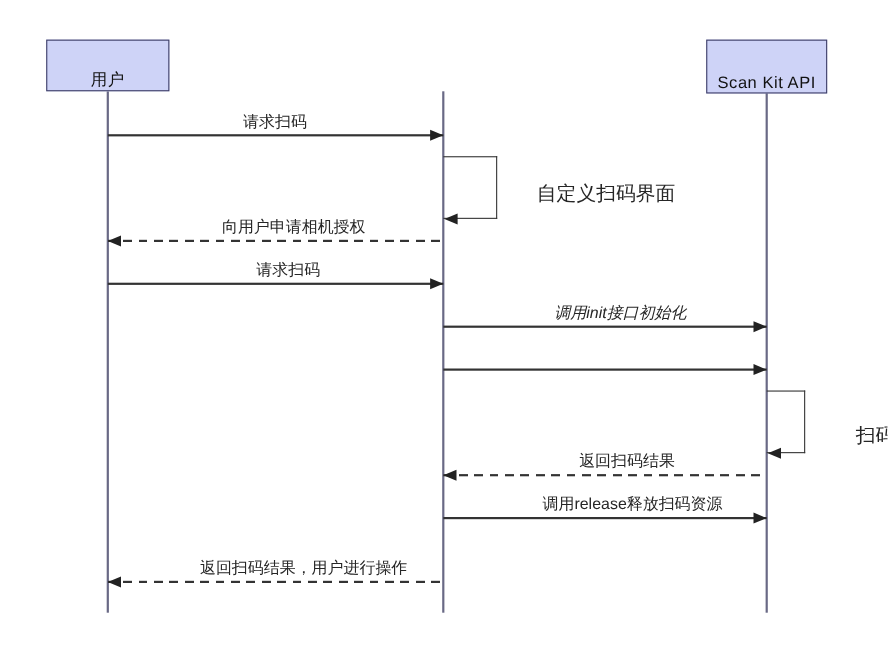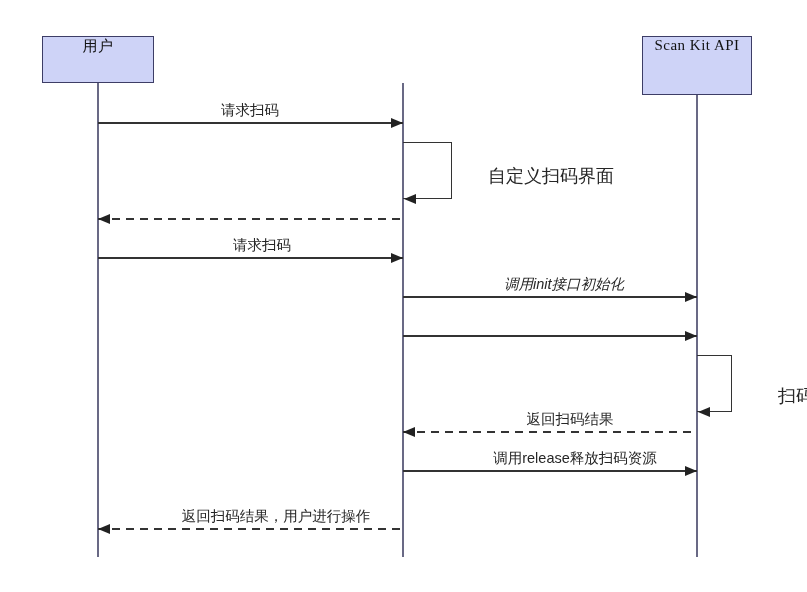--- a/index.html
+++ b/index.html
@@ -14,26 +14,25 @@
     height: 592px;
     background: #ffffff;
     overflow: hidden;
   }
   .actor-box {
     position: absolute;
     box-sizing: border-box;
     background: #ced3f7;
     border: 1.5px solid #3d3d66;
     display: flex;
-    align-items: flex-start;
+    align-items: flex-end;
     justify-content: center;
     font-size: 15px;
     color: #111111;
     letter-spacing: 0.5px;
-    font-family: Liberation Serif, serif;
   }
   .lifeline {
     position: absolute;
     width: 2px;
     background: #696985;
   }
   .msg-line-solid {
     position: absolute;
     height: 1.5px;
     background: #333333;
@@ -76,31 +75,32 @@
 </head>
 <body>
 
 <div class="diagram" id="diagram" style="width: 807px; height: 592px;">
     <div class="lifeline" style="left: 97px; top: 83px; height: 474px; background: rgb(105, 105, 133);"></div>
     <div class="actor-box" style="left: 42px; top: 36px; width: 112px; height: 47px; background: rgb(206, 211, 247); border-color: rgb(61, 61, 102);">
       <span>用户</span>
     </div>
     <div class="lifeline" style="left: 402px; top: 83px; height: 474px; background: rgb(105, 105, 133);"></div>
     <div class="lifeline" style="left: 696px; top: 83px; height: 474px; background: rgb(105, 105, 133);"></div>
-    <div class="actor-box" style="left: 642px; top: 36px; width: 110px; height: 59px; background: rgb(206, 211, 247); border-color: rgb(61, 61, 102);">
+    <div class="actor-box" style="left: 642px; top: 36px; width: 110px; height: 49px; background: rgb(206, 211, 247); border-color: rgb(61, 61, 102);">
       <span>Scan Kit API</span>
     </div>
     <div class="msg-line-solid" style="left: 98px; top: 122px; width: 305px;"></div>
     <div class="arrow-head right" style="top: 118px; left: 391px;"></div>
     <div class="msg-label" style="left: 250px; top: 101px; text-align: right;">请求扫码</div>
     <div class="self-loop" style="left: 403px; top: 142px; width: 49px; height: 57px;"></div>
     <div class="arrow-head left" style="left: 404px; top: 194px;"></div>
     <div class="self-label" style="left: 488px; top: 164px;">自定义扫码界面</div>
     <div class="msg-line-dashed" style="left: 98px; top: 218px; width: 305px;"></div>
     <div class="arrow-head left" style="top: 214px; left: 98px;"></div>
+    <div class="msg-label" style="left: 267px; top: 197px;">向用户申请相机授权</div>
     <div class="msg-line-solid" style="left: 98px; top: 257px; width: 305px;"></div>
     <div class="arrow-head right" style="top: 253px; left: 391px;"></div>
     <div class="msg-label" style="left: 262px; top: 236px;">请求扫码</div>
     <div class="msg-line-solid" style="left: 403px; top: 296px; width: 294px;"></div>
     <div class="arrow-head right" style="top: 292px; left: 685px;"></div>
     <div class="msg-label" style="left: 564px; top: 275px; font-style: italic;">调用init接口初始化</div>
     <div class="msg-line-solid" style="left: 403px; top: 335px; width: 294px;"></div>
     <div class="arrow-head right" style="top: 331px; left: 685px;"></div>
     <div class="self-loop" style="left: 697px; top: 355px; width: 35px; height: 57px;"></div>
     <div class="arrow-head left" style="left: 698px; top: 407px;"></div>

